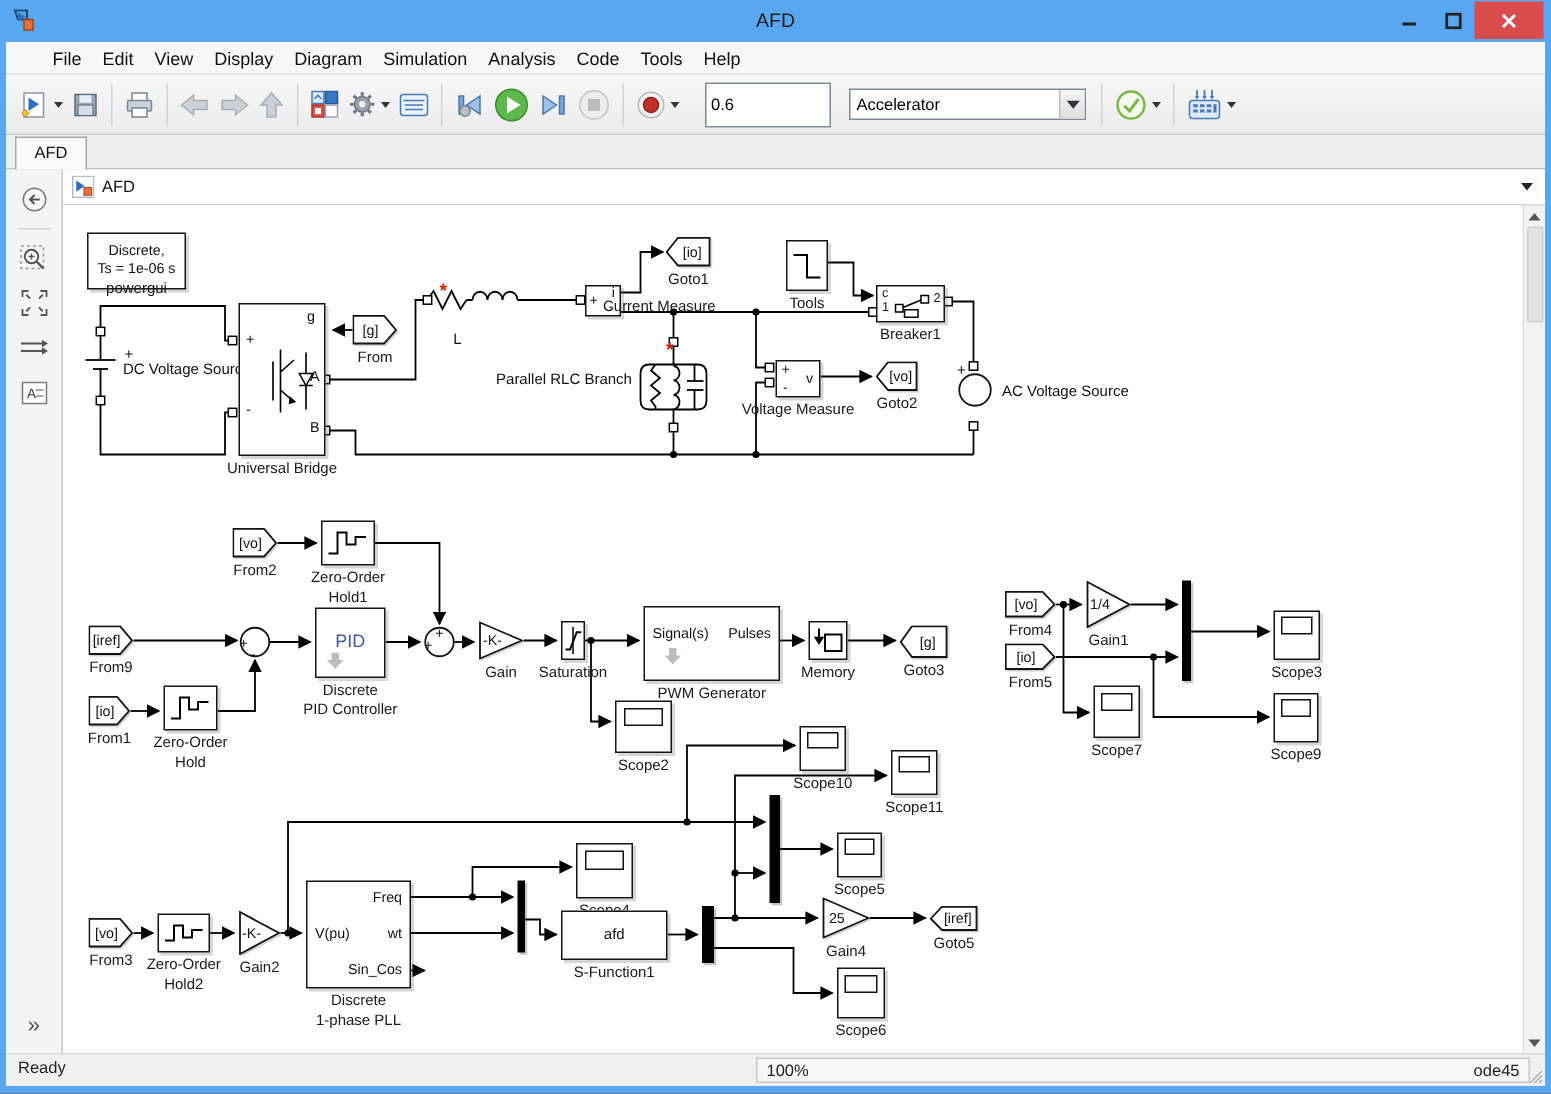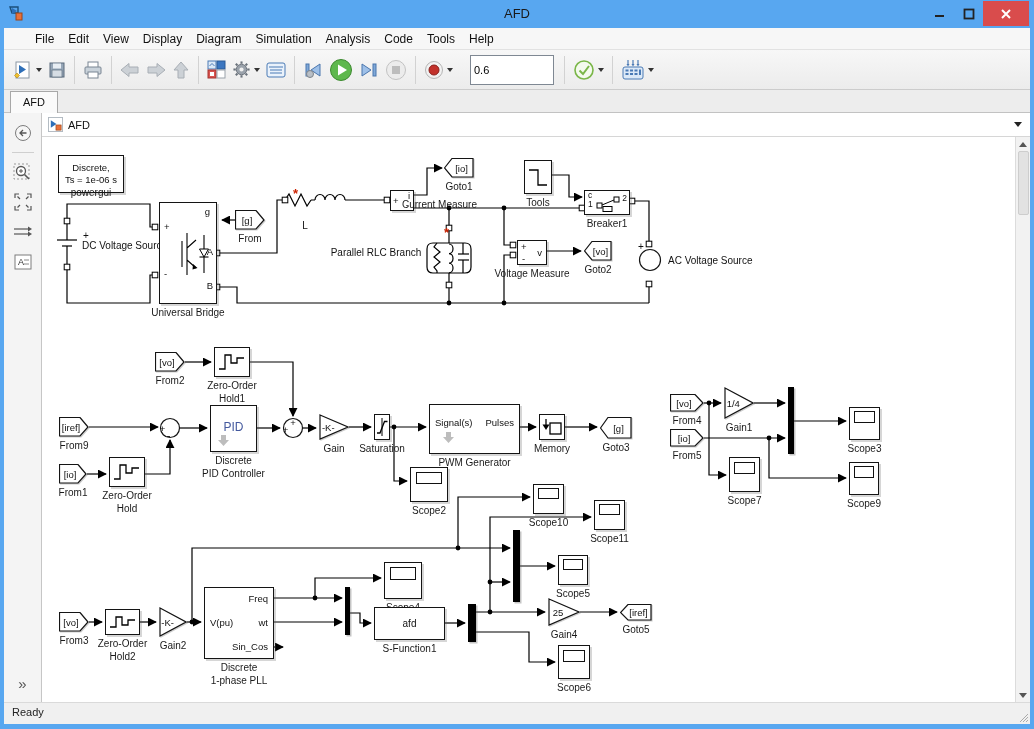--- a/index.html
+++ b/index.html
@@ -218,20 +218,28 @@
       </div>
       <div class="tsep"></div>
       <div class="tbtn">
         <svg width="20" height="20">
             <circle cx="10" cy="10" r="8.5" fill="none" stroke="#b5b5b5"></circle>
             <circle cx="10" cy="10" r="5" fill="#c2312b" stroke="#8a1f1b"></circle>
           </svg>
         <span class="caret"></span>
       </div>
       <input class="timeinput" type="text" value="0.6" style="">
+      <div class="modesel">
+        <span class="mtxt">Accelerator</span>
+        <span class="marr">
+            <svg width="9" height="6">
+              <polygon points="0,0 9,0 4.5,5.5" fill="#333"></polygon>
+            </svg>
+          </span>
+      </div>
       <div class="tsep" style="margin-left:10px;"></div>
       <div class="tbtn">
         <svg width="22" height="22">
             <circle cx="11" cy="11" r="9" fill="#f4faee" stroke="#7ab648" stroke-width="1.6"></circle>
             <path d="M6.5,11.5 L10,15 L16,7" fill="none" stroke="#7ab648" stroke-width="2"></path>
           </svg>
         <span class="caret"></span>
       </div>
       <div class="tsep"></div>
       <div class="tbtn">
@@ -699,20 +707,24 @@
             <div class="sarr">
                 <div class="dn"></div>
               </div>
           </div>
         </div>
       </div>
     </div>
 
     <div class="statusbar">
       <span class="statusleft">Ready</span>
+      <div class="sbox">
+        <span>100%</span>
+        <span>ode45</span>
+      </div>
       <svg class="grip" width="10" height="10">
           <g stroke="#aaa">
             <line x1="9" y1="1" x2="1" y2="9"></line>
             <line x1="9" y1="4" x2="4" y2="9"></line>
             <line x1="9" y1="7" x2="7" y2="9"></line>
           </g>
         </svg>
     </div>
   </div>
 </div>

